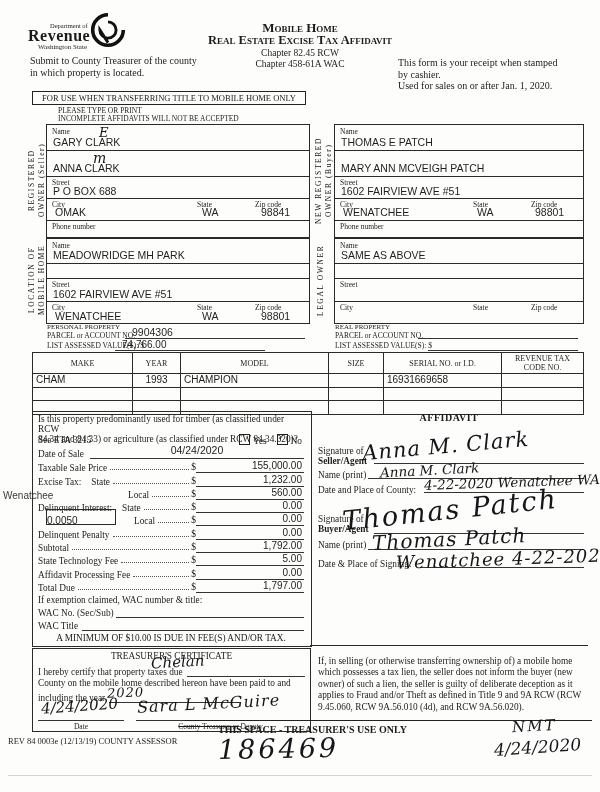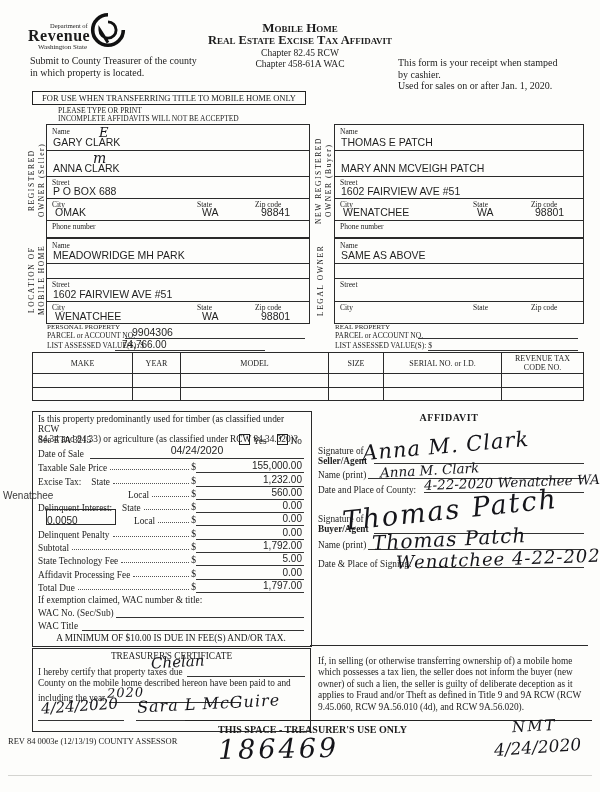--- a/index.html
+++ b/index.html
@@ -185,20 +185,28 @@
           <th>MAKE</th>
           <th>YEAR</th>
           <th>MODEL</th>
           <th>SIZE</th>
           <th>SERIAL NO. or I.D.</th>
           <th>REVENUE TAX CODE NO.</th>
         </tr>
       </thead>
     <tbody>
         <tr>
+          <td>CHAM</td>
+          <td>1993</td>
+          <td>CHAMPION</td>
+          <td></td>
+          <td>16931669658</td>
+          <td></td>
+        </tr>
+        <tr>
           <td></td>
           <td></td>
           <td></td>
           <td></td>
           <td></td>
           <td></td>
         </tr>
         <tr>
           <td></td>
           <td></td>
@@ -352,20 +360,24 @@
     </div>
     <div style="height:12px;padding:1px 5px 0;">County on the mobile home described hereon have been paid to and</div>
     <div style="display:flex;align-items:flex-end;height:13px;padding:0 5px;">
       <span style="white-space:nowrap;text-align:center;">including the year</span>
       <span class="uline" style="width:130px;margin-left:4px;"></span>
     </div>
     <div style="display:flex;align-items:flex-end;height:18px;padding:0 5px;gap:12px;">
       <span class="uline" style="width:86px;"></span>
       <span class="uline" style="flex:1;"></span>
     </div>
+    <div style="display:flex;height:10px;padding:1px 5px 0;gap:12px;font-size:7.5px;">
+      <span style="width:86px;text-align:center;">Date</span>
+      <span style="flex:1;text-align:center;white-space:nowrap;"><span class="struck">County Treasurer or</span> <span>Deputy</span></span>
+    </div>
     <div class="hw abs" style="left:118px;top:4px;font-size:15px;transform:rotate(-3deg);">Chelan</div>
     <div class="hw abs" style="left:74px;top:36px;font-size:13px;transform:rotate(-2deg);letter-spacing:1px;">2020</div>
     <div class="hw abs" style="left:8px;top:48px;font-size:15px;transform:rotate(-4deg);">4/24/2020</div>
     <div class="hw abs" style="left:104px;top:45px;font-size:16px;transform:rotate(-3deg);letter-spacing:1px;">Sara L McGuire</div>
   </div>
 
   <div class="abs small9" style="left:318px;top:656px;width:268px;line-height:11.4px;text-align:left;">If, in selling (or otherwise transferring ownership of) a mobile home which possesses a tax lien, the seller does not inform the buyer (new owner) of such a lien, the seller is guilty of deliberate deception as it applies to Fraud and/or Theft as defined in Title 9 and 9A RCW (RCW 9.45.060, RCW 9A.56.010 (4d), and RCW 9A.56.020).</div>
 
   <div class="abs" style="left:185px;top:720px;width:407px;border-top:1.5px solid #222;"></div>
   <div class="abs" style="left:190px;top:724px;width:245px;text-align:center;font-size:10px;font-weight:bold;">THIS SPACE - TREASURER'S USE ONLY</div>

